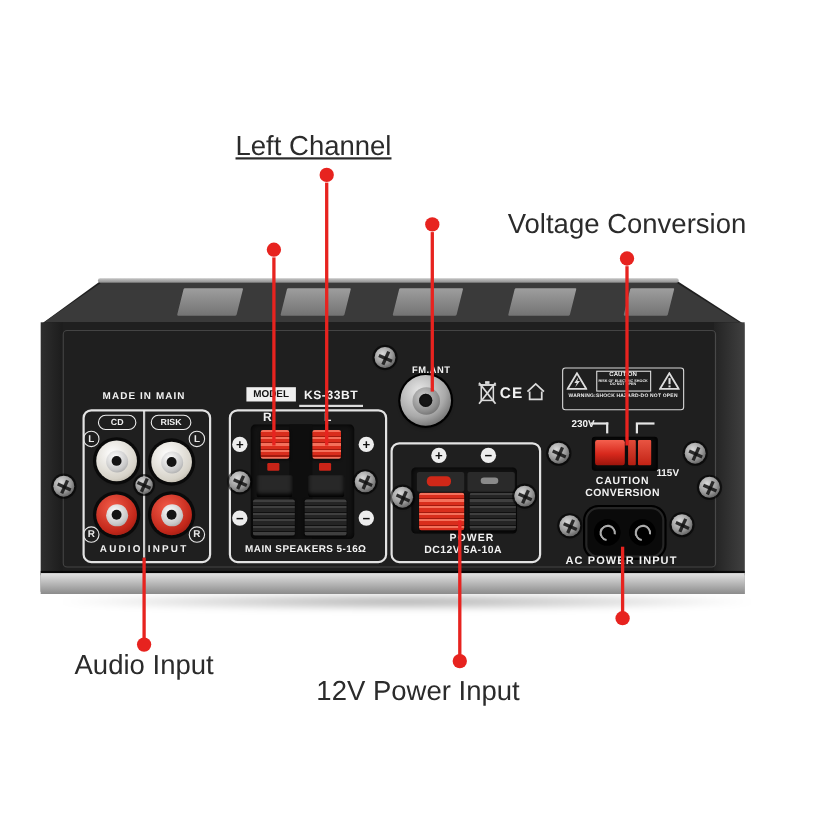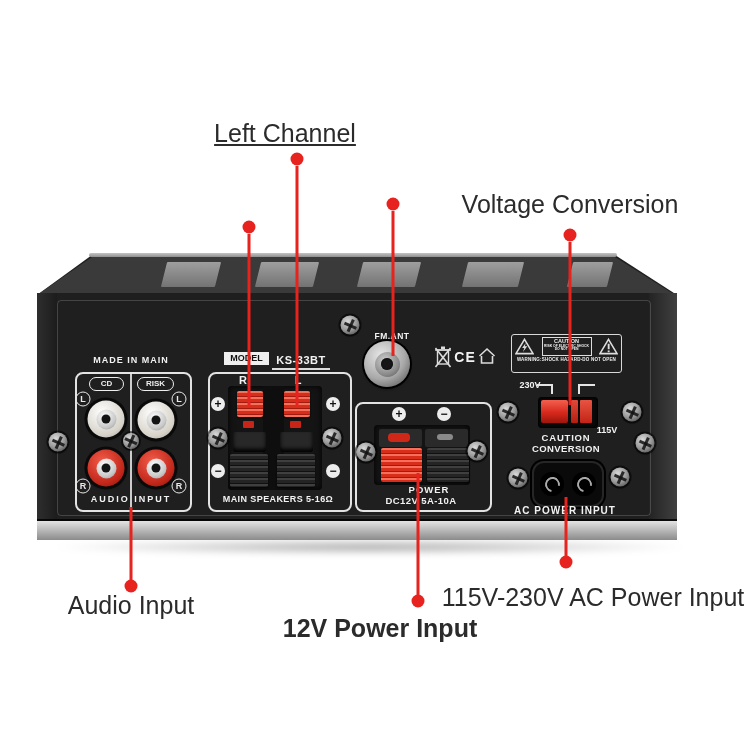--- a/index.html
+++ b/index.html
@@ -242,16 +242,15 @@
   <div class="co-line" style="left:131px;top:507px;height:74px;"></div>
   <div class="co-dot" style="left:131px;top:586px;"></div>
   <div class="co-line" style="left:418px;top:473px;height:123px;"></div>
   <div class="co-dot" style="left:418px;top:601px;"></div>
   <div class="co-line" style="left:566px;top:497px;height:60px;"></div>
   <div class="co-dot" style="left:566px;top:562px;"></div>
 
   <div class="co-label" style="left:285px;top:120px;text-decoration:underline;">Left Channel</div>
   <div class="co-label" style="left:570px;top:191px;">Voltage Conversion</div>
   <div class="co-label" style="left:131px;top:592px;">Audio Input</div>
-  <div class="co-label" style="left:380px;top:615px;font-weight:bold;">12V Power Input</div>
-  <div class="co-label" style="left:593px;top:584px;">115V-230V AC Power Input</div>
+  <div class="co-label" style="left:380px;top:615px;">12V Power Input</div>
 
 </div>
 
 </body></html>

